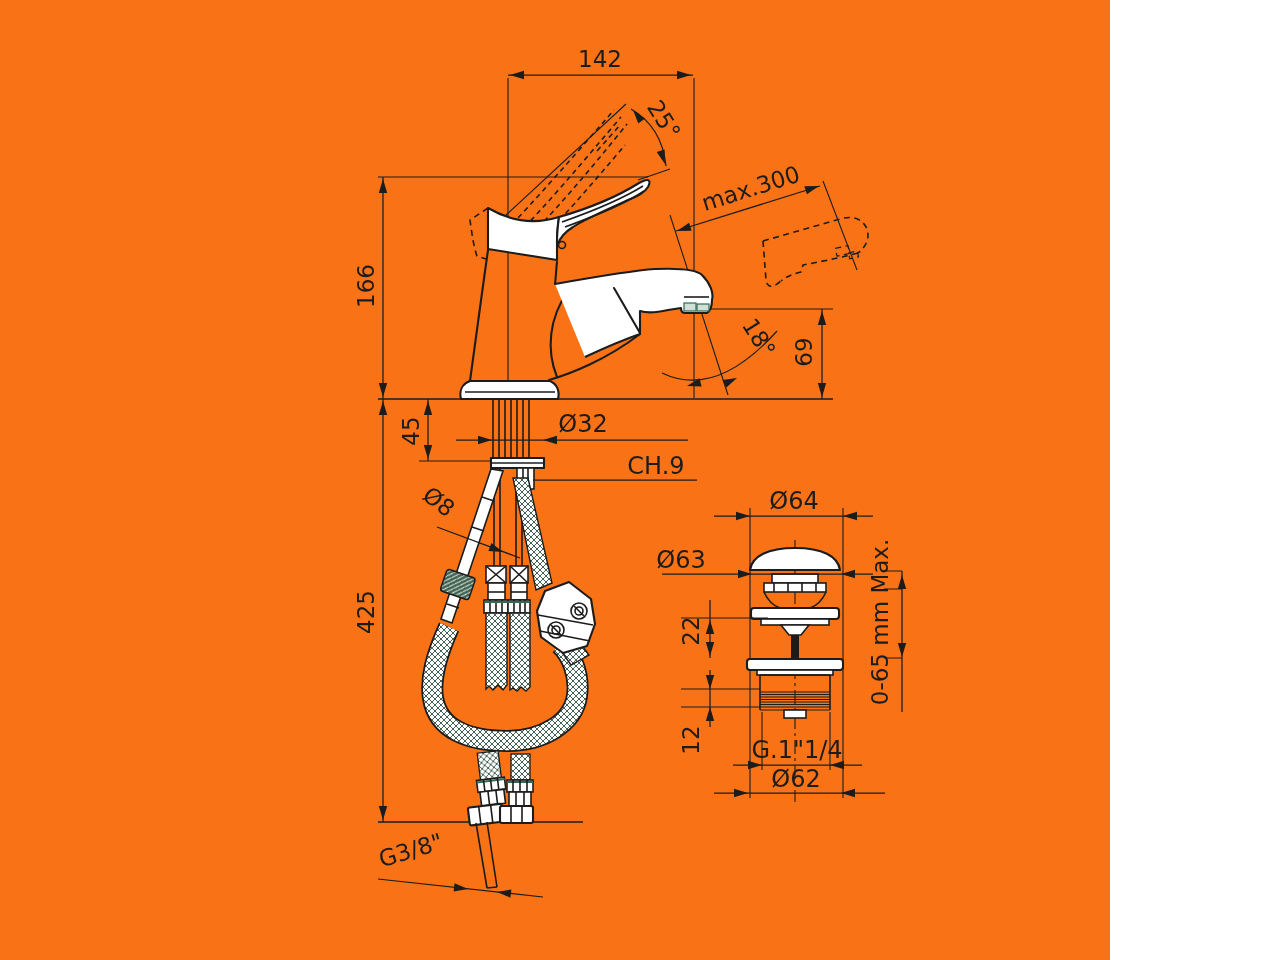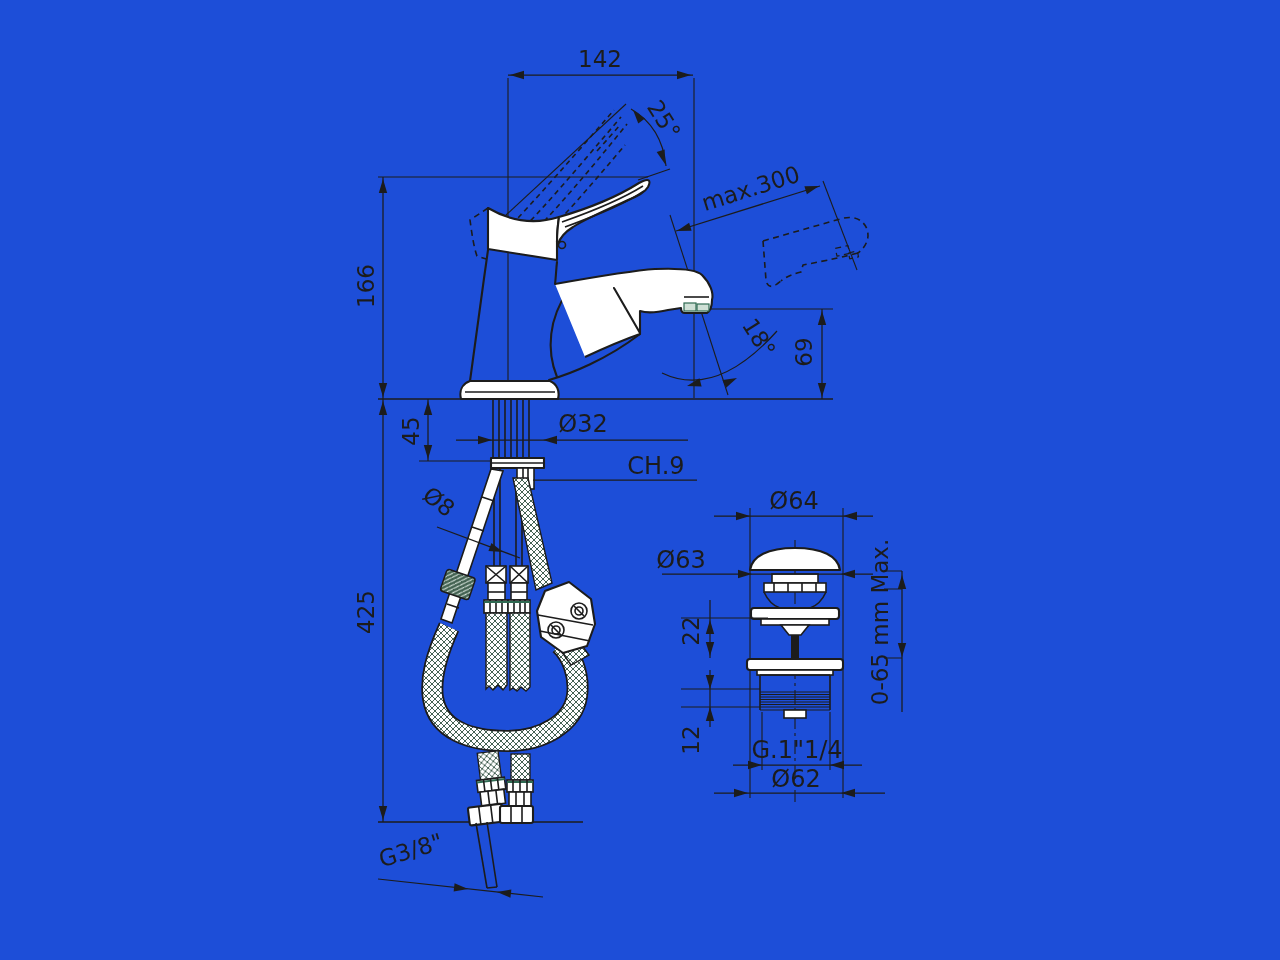--- a/index.html
+++ b/index.html
@@ -1,16 +1,16 @@
 <!DOCTYPE html>
 <html><head>
 <meta charset="utf-8">
 <style>
   html,body{margin:0;padding:0;background:#fff;}
-  .stage{position:relative;width:1280px;height:960px;background:#1d4ed8;overflow:hidden;}
+  .stage{position:relative;width:1110px;height:960px;background:#f97316;overflow:hidden;}
   svg{display:block}
   .ol{stroke:#1c1c1c;stroke-width:2.1;fill:none;stroke-linejoin:round;stroke-linecap:round}
   .olf{stroke:#1c1c1c;stroke-width:2.1;fill:#ffffff;stroke-linejoin:round}
   .md{stroke:#1c1c1c;stroke-width:1.6;fill:none;stroke-linejoin:round}
   .mdf{stroke:#1c1c1c;stroke-width:1.6;fill:#ffffff}
   .thin{stroke:#1c1c1c;stroke-width:1.1;fill:none}
   .dim{stroke:#1c1c1c;stroke-width:1.25;fill:none}
   .dsh{stroke-dasharray:6 4.5}
   .arr{fill:#1c1c1c;stroke:none}
   .txt{font-family:"DejaVu Sans",sans-serif;font-size:23px;fill:#1c1c1c}

